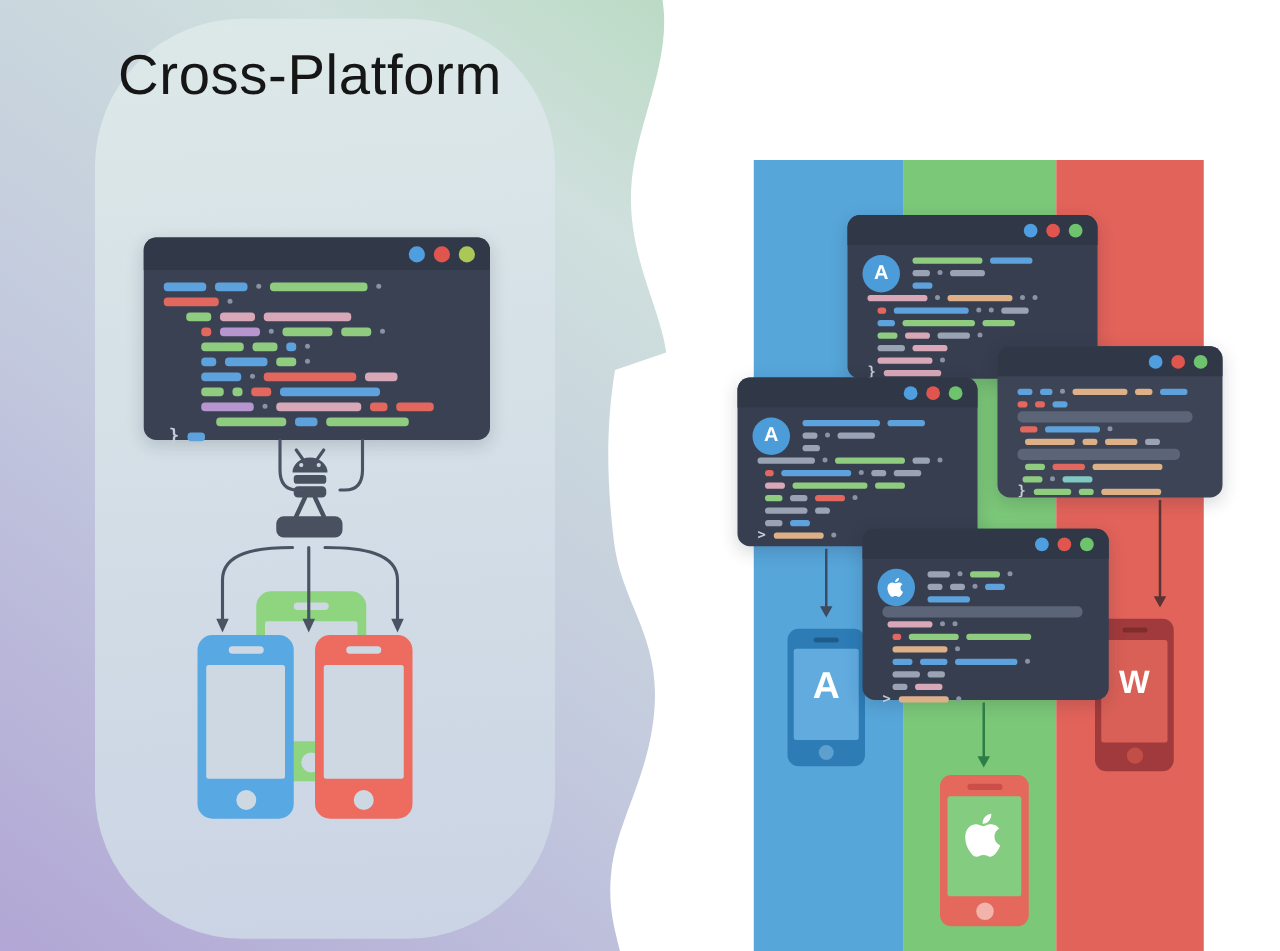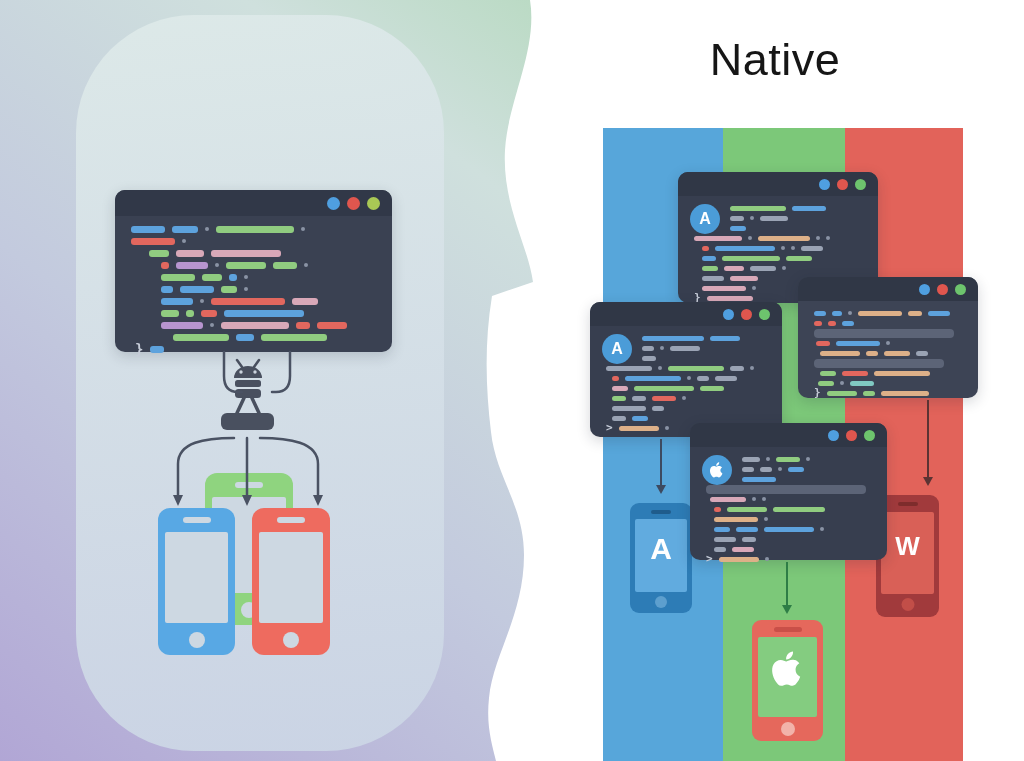--- a/index.html
+++ b/index.html
@@ -102,21 +102,21 @@
 
   <div class="bg-left"></div>
   <svg class="bg-wave" width="1024" height="761" viewBox="0 0 1024 761">
     <path d="M530,0 C538,50 508,100 505,150 C502,205 528,245 533,282 L492,296
              C484,345 486,390 491,432 C496,478 524,505 524,555
              C524,615 493,655 489,698 C486,726 492,744 496,761
              L1024,761 L1024,0 Z" fill="#ffffff"></path>
   </svg>
   <div class="squircle"></div>
 
-  <div class="title title-right">Native</div>
+  <div class="title title-left">Cross-Platform</div>
 
   <div class="band band-blue"></div>
   <div class="band band-green"></div>
   <div class="band band-red"></div>
 
   <div class="cwin win-lg" id="win-main">
     <div class="tbar">
       <span class="dot d-blue"></span>
       <span class="dot d-red"></span>
       <span class="dot d-ygreen"></span>

